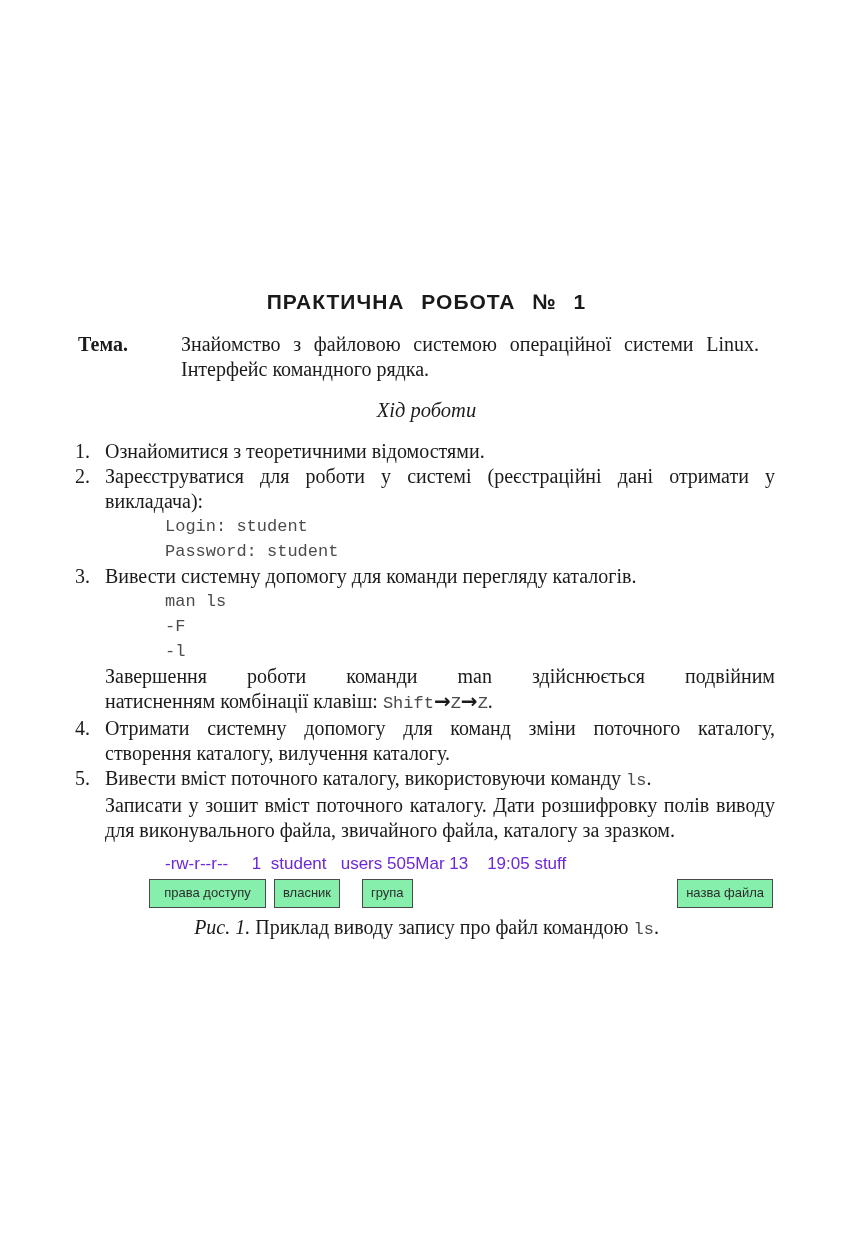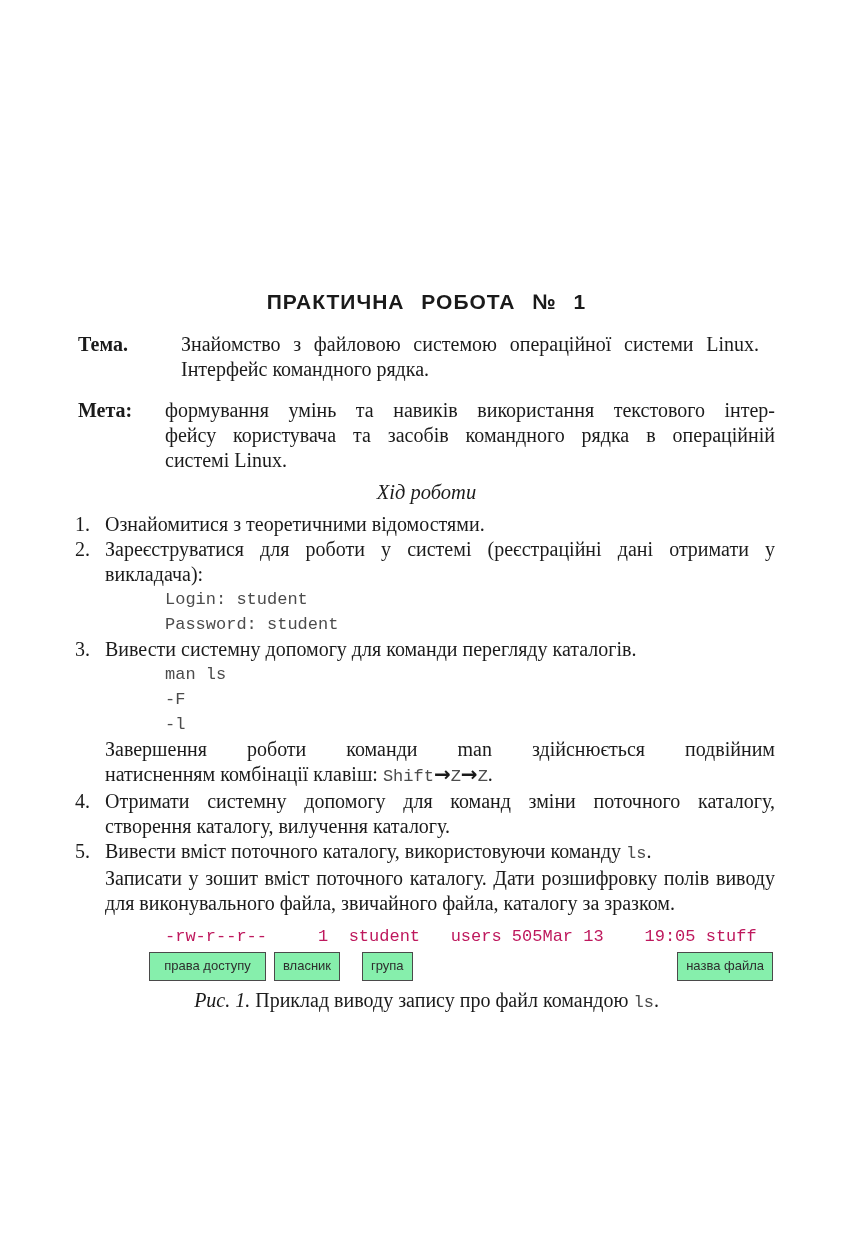--- a/index.html
+++ b/index.html
@@ -56,21 +56,21 @@
   .line-stretch {
     text-align: justify;
     text-align-last: justify;
   }
   .section-heading {
     font-size: 20.5px;
     line-height: 25px;
     font-style: italic;
     font-weight: normal;
     text-align: center;
-    margin: 7px;
+    margin: 16px;
   }
   .step {
     position: relative;
     margin-left: 27px;
   }
   .step-num {
     position: absolute;
     left: -30px;
     top: 0;
   }
@@ -91,24 +91,24 @@
     font-size: 17px;
     color: #4c4c4c;
   }
   .arrow {
     font-family: "DejaVu Sans", sans-serif;
     font-weight: bold;
     color: #1a1a1a;
   }
   .figure { margin-top: 8px; }
   .listing {
-    font-family: Liberation Mono, monospace;
+    font-family: Liberation Sans, sans-serif;
     font-size: 17px;
     line-height: 25px;
-    color: #be185d;
+    color: #6d28d9;
     margin: 4px 0 0 87px;
     white-space: pre;
   }
   .label-row {
     position: relative;
     height: 31px;
     margin-top: 3px;
   }
   .fig-box {
     position: absolute;
@@ -142,26 +142,20 @@
 <div class="page">
   <div class="content body-text">
 
     <h1 class="doc-title">ПРАКТИЧНА  РОБОТА  №  1</h1>
 
     <div class="hang">
       <span class="hang-label">Тема.</span>
       <p class="hang-text">Знайомство з файловою системою операційної системи Linux. Інтерфейс командного рядка.</p>
     </div>
 
-    <div class="hang">
-      <span class="hang-label">Мета:</span>
-      <div class="line line-stretch">формування умінь та навиків використання текстового інтер-</div>
-      <div class="line line-stretch">фейсу користувача та засобів командного рядка в операційній</div>
-      <div class="line">системі Linux.</div>
-    </div>
 
     <h2 class="section-heading">Хід роботи</h2>
 
     <div class="step">
       <span class="step-num">1.</span>
       <p class="step-text">Ознайомитися з теоретичними відомостями.</p>
     </div>
 
     <div class="step">
       <span class="step-num">2.</span>

